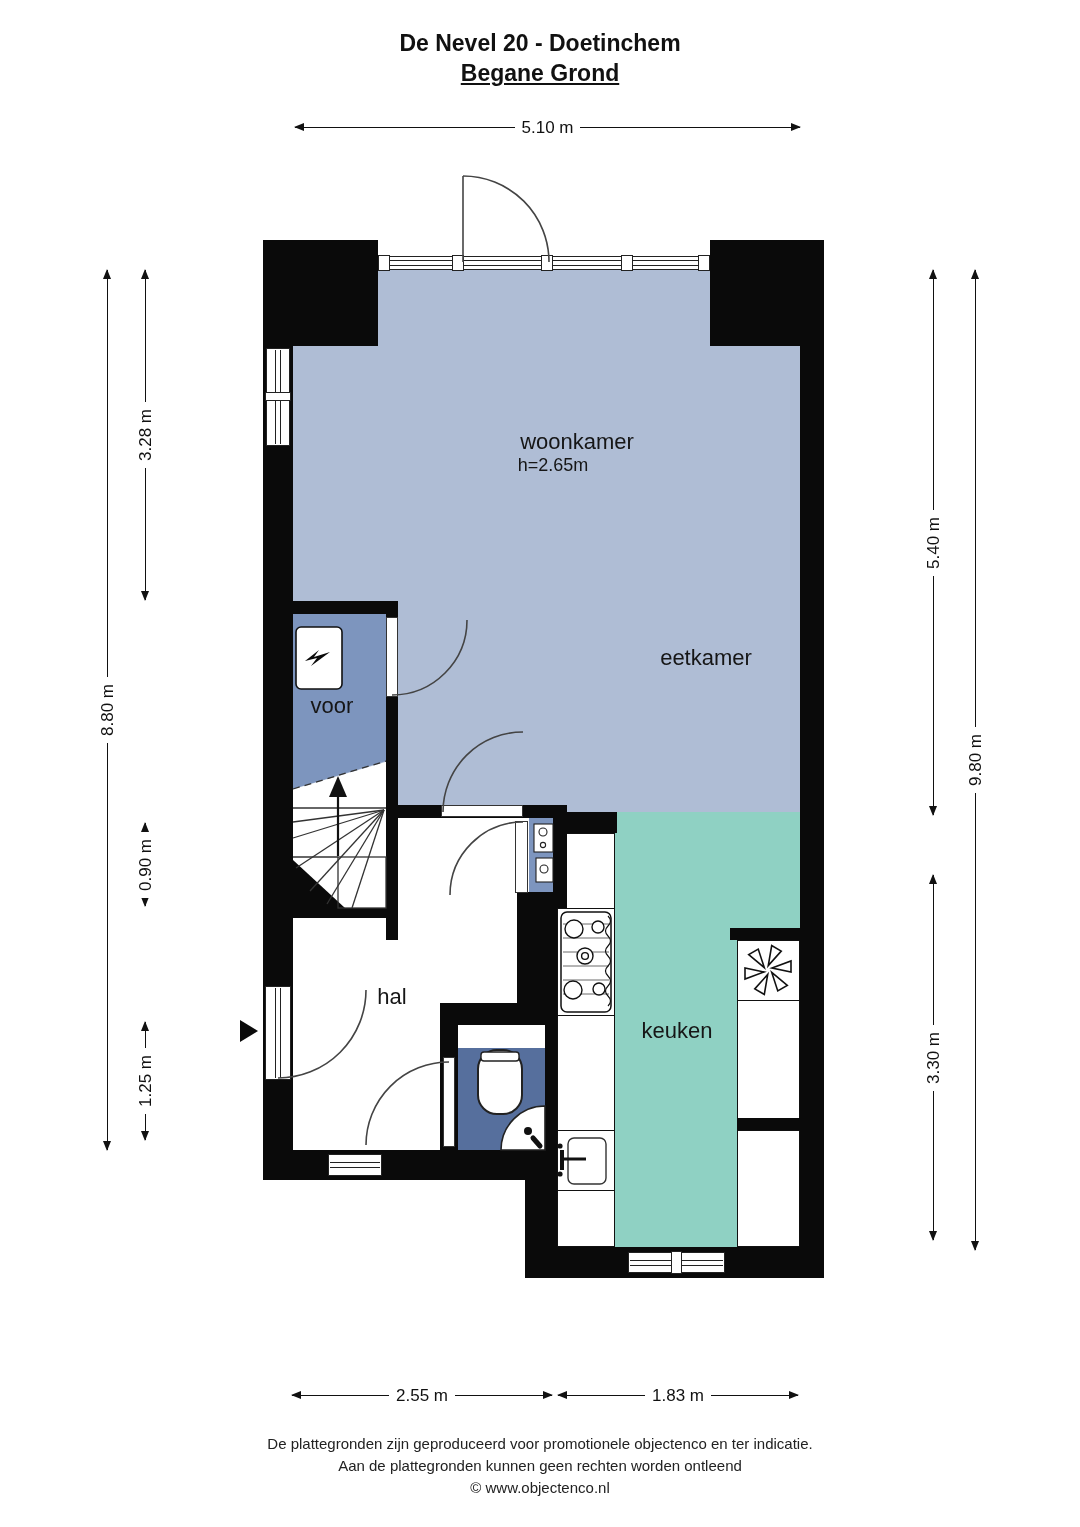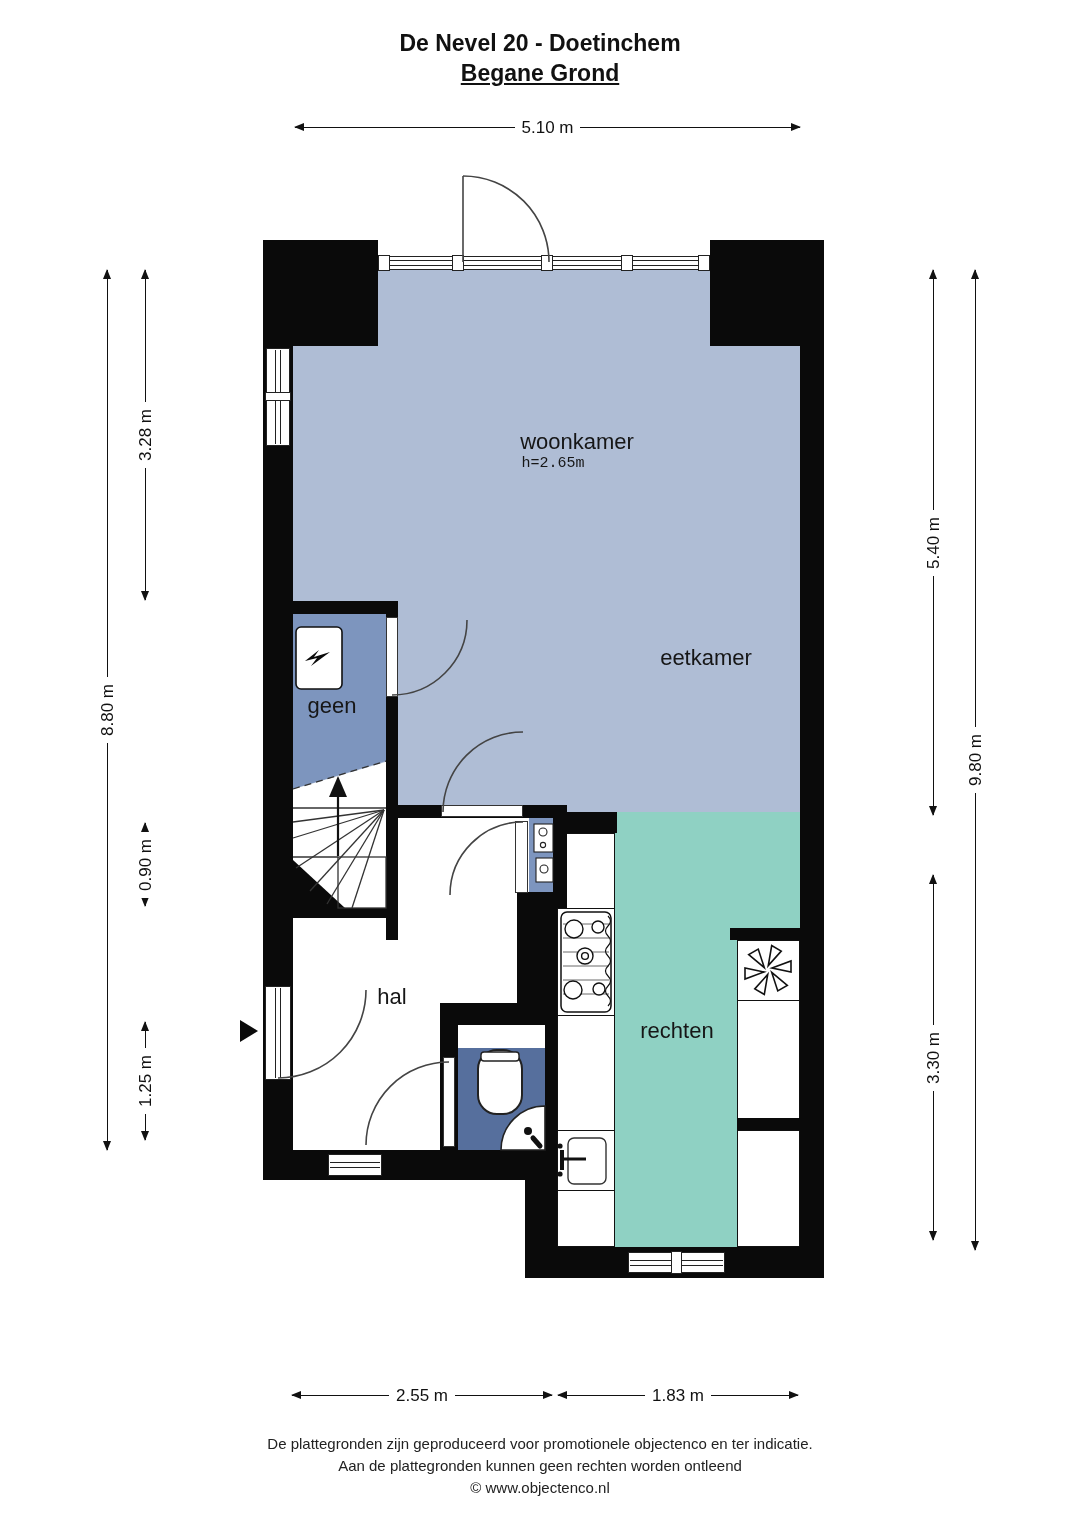--- a/index.html
+++ b/index.html
@@ -9,21 +9,21 @@
   .fill{position:absolute;}
   .counter{position:absolute;background:#fff;border:1.6px solid #111;box-sizing:border-box;}
   .win{position:absolute;background:#fff;border:1px solid #222;box-sizing:border-box;}
   .win-h::after{content:"";position:absolute;left:1px;right:1px;top:50%;height:4px;margin-top:-3px;
         border-top:1px solid #222;border-bottom:1px solid #222;}
   .win-v::after{content:"";position:absolute;top:1px;bottom:1px;left:50%;width:4px;margin-left:-3px;
         border-left:1px solid #222;border-right:1px solid #222;}
   .post{position:absolute;background:#fff;border:1px solid #222;box-sizing:border-box;}
   .door{position:absolute;background:#fff;border:1px solid #333;box-sizing:border-box;}
   .rlabel{position:absolute;text-align:center;font-size:22px;color:#161616;}
-  .rlabel.small{font-size:15px;font-family:Liberation Mono, monospace;}
+  .rlabel.small{font-size:18px;}
   .title{position:absolute;width:100%;text-align:center;font-weight:700;font-size:23px;color:#111;}
   .footer{position:absolute;width:100%;text-align:center;font-size:15px;color:#222;line-height:22px;}
   
   .dim{position:absolute;}
   .dim .line-h{position:absolute;left:0;right:0;top:0;border-top:1.4px solid #111;}
   .dim .line-v{position:absolute;top:0;bottom:0;left:0;border-left:1.4px solid #111;}
   .dim .lbl{position:absolute;background:#fff;padding:0 7px;font-size:17px;color:#111;white-space:nowrap;}
   .dim-h .lbl{left:50%;top:1px;transform:translate(-50%,-50%);}
   .dim-v .lbl{top:50%;left:1px;transform:translate(-50%,-50%) rotate(-90deg);}
   .ah{position:absolute;width:0;height:0;border:solid transparent;}
@@ -203,23 +203,23 @@
       <circle cx="528" cy="1131" r="4" fill="#111"></circle>
       <line x1="533" y1="1138" x2="540" y2="1146" stroke="#111" stroke-width="5" stroke-linecap="round"></line>
     </g>
 
     <polygon points="240,1020 258,1031 240,1042" fill="#0a0a0a"></polygon>
   </svg>
 
   <div class="rlabel" style="left:477px;top:429px;width:200px;">woonkamer</div>
   <div class="rlabel small" style="left:453px;top:455px;width:200px;">h=2.65m</div>
   <div class="rlabel" style="left:606px;top:645px;width:200px;">eetkamer</div>
-  <div class="rlabel" style="left:282px;top:693px;width:100px;">geen</div>
+  <div class="rlabel" style="left:282px;top:693px;width:100px;">voor</div>
   <div class="rlabel" style="left:342px;top:984px;width:100px;">hal</div>
-  <div class="rlabel" style="left:577px;top:1018px;width:200px;">rechten</div>
+  <div class="rlabel" style="left:577px;top:1018px;width:200px;">keuken</div>
 
   <div class="dim dim-h" style="left:295px;top:127px;width:505px;height:0;">
     <div class="line-h"></div>
       <span class="ah ah-l"></span>
       <span class="ah ah-r"></span>
     <span class="lbl">5.10 m</span>
   </div>
 
   <div class="dim dim-v" style="left:107px;top:270px;height:880px;width:0;">
     <div class="line-v"></div>

